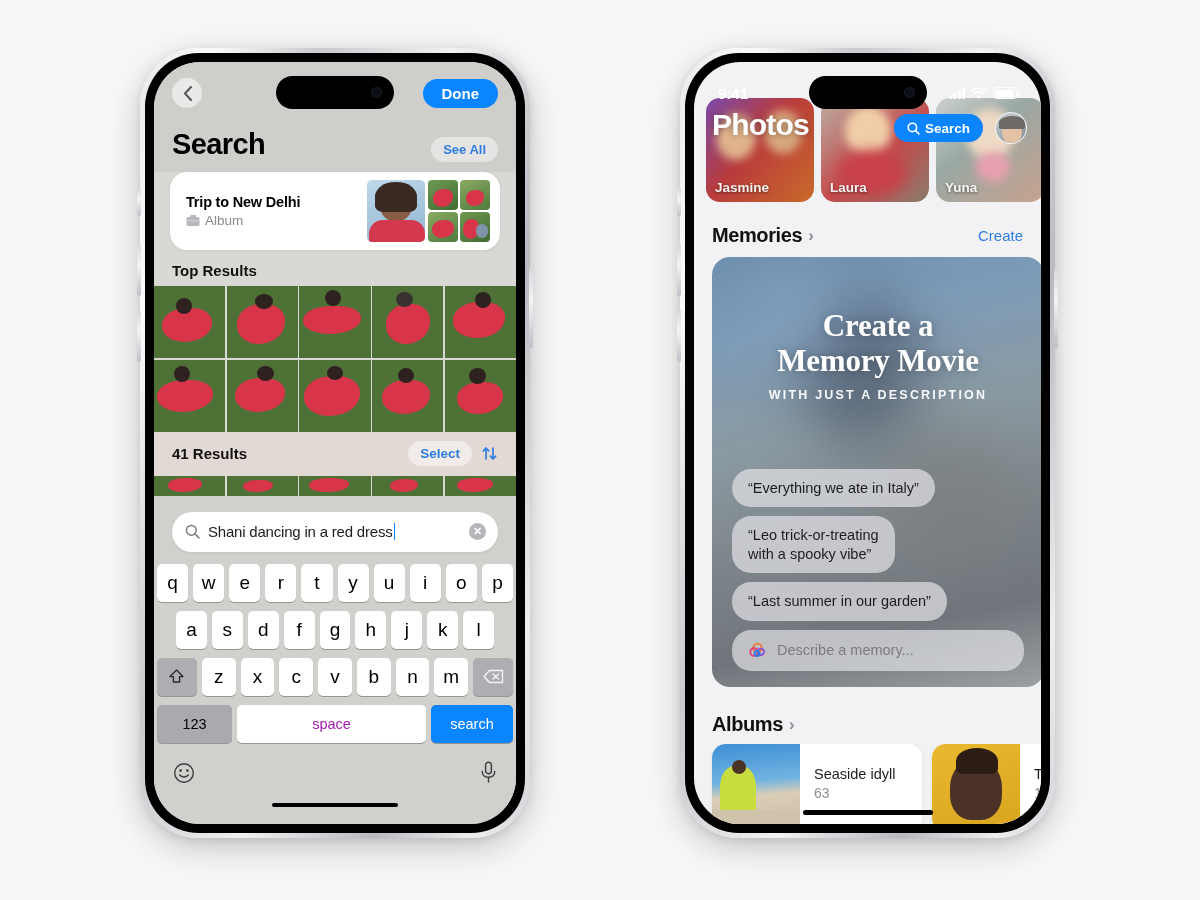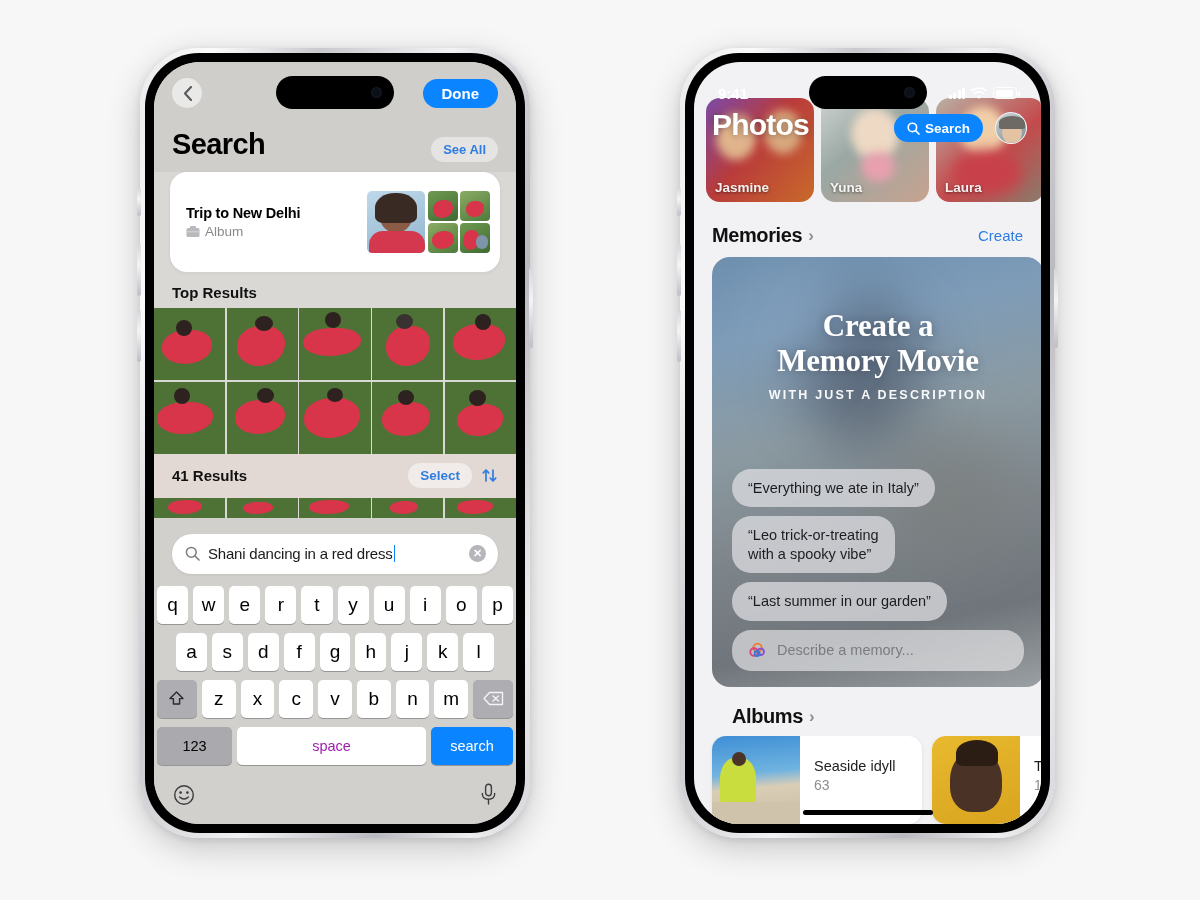--- a/index.html
+++ b/index.html
@@ -80,21 +80,21 @@
     background: #cfcecb;
   }
   .l-title { font-size: 29px; font-weight: 700; letter-spacing: -0.6px; color: #000; }
   .see-all {
     font-size: 13px; font-weight: 600; color: #2f7de0;
     background: rgba(255,255,255,0.45); padding: 5px 12px; border-radius: 13px;
   }
 
   .album-card {
     flex: none; margin: 0 16px 10px; background: #fff; border-radius: 17px;
-    height: 100px; display: flex; align-items: center; padding: 0 10px 0 16px;
+    height: 78px; display: flex; align-items: center; padding: 0 10px 0 16px;
     box-shadow: 0 1px 4px rgba(0,0,0,0.06);
   }
   .album-meta { flex: 1; min-width: 0; }
   .album-name { font-size: 14.5px; font-weight: 700; color: #000; letter-spacing: -0.2px; }
   .album-sub { display: flex; align-items: center; gap: 5px; margin-top: 3px; }
   .album-sub-text { font-size: 13.5px; color: #8a8a8e; }
   .album-thumbs { display: flex; gap: 3px; height: 62px; }
   .thumb-big {
     width: 58px; height: 62px; border-radius: 5px; overflow: hidden;
     background: linear-gradient(160deg,#bfd8ea,#8fb5cf);
@@ -527,29 +527,29 @@
           </div>
         </div>
 
         <div class="people-hero">
           <div class="people-row">
             <div class="person p1">
               <div class="blurface" style="left:10px;top:16px;width:40px;height:46px;background:#e0b48c;"></div>
               <div class="blurface" style="left:58px;top:12px;width:38px;height:44px;background:#d8a87e;"></div>
               <span class="pname">Jasmine</span>
             </div>
+            <div class="person p3">
+              <div class="blurface" style="left:24px;top:8px;width:46px;height:50px;background:#f0cfa8;"></div>
+              <div class="blurface" style="left:16px;top:52px;width:70px;height:46px;background:#c8414a;filter:blur(7px);"></div>
+              <span class="pname">Laura</span>
+            </div>
             <div class="person p2">
               <div class="blurface" style="left:30px;top:10px;width:48px;height:52px;background:#eed9c4;"></div>
               <div class="blurface" style="left:40px;top:54px;width:34px;height:30px;background:#e8a0ae;"></div>
               <span class="pname">Yuna</span>
-            </div>
-            <div class="person p3">
-              <div class="blurface" style="left:24px;top:8px;width:46px;height:50px;background:#f0cfa8;"></div>
-              <div class="blurface" style="left:16px;top:52px;width:70px;height:46px;background:#c8414a;filter:blur(7px);"></div>
-              <span class="pname">Laura</span>
             </div>
 
           </div>
           <div class="photos-title">Photos</div>
           <div class="search-pill">
             <svg width="13" height="13" viewBox="0 0 13 13">
               <circle cx="5.4" cy="5.4" r="4.2" fill="none" stroke="#fff" stroke-width="1.6"></circle>
               <path d="M8.6 8.6 L12 12" stroke="#fff" stroke-width="1.7" stroke-linecap="round"></path>
             </svg>
             <span>Search</span>
@@ -594,21 +594,21 @@
                     </g>
                   </svg>
                   <span>Describe a memory...</span>
                 </div>
               </div>
             </div>
           </div>
           <div class="mem-card-next"></div>
         </div>
 
-        <div class="sec-row" style="padding-top:18px;padding-bottom:8px;margin-left:20px;">
+        <div class="sec-row" style="padding-top:26px;padding-bottom:8px;">
           <div class="sec-title">
             <span>Albums</span>
             <span class="sec-chev">›</span>
           </div>
         </div>
 
         <div class="albums-scroll">
           <div class="album-tile">
             <div class="at-img at-sea">
               <div style="position:absolute;left:8px;top:22px;width:36px;height:52px;background:#c9de3e;border-radius:40% 40% 20% 20%;"></div>

